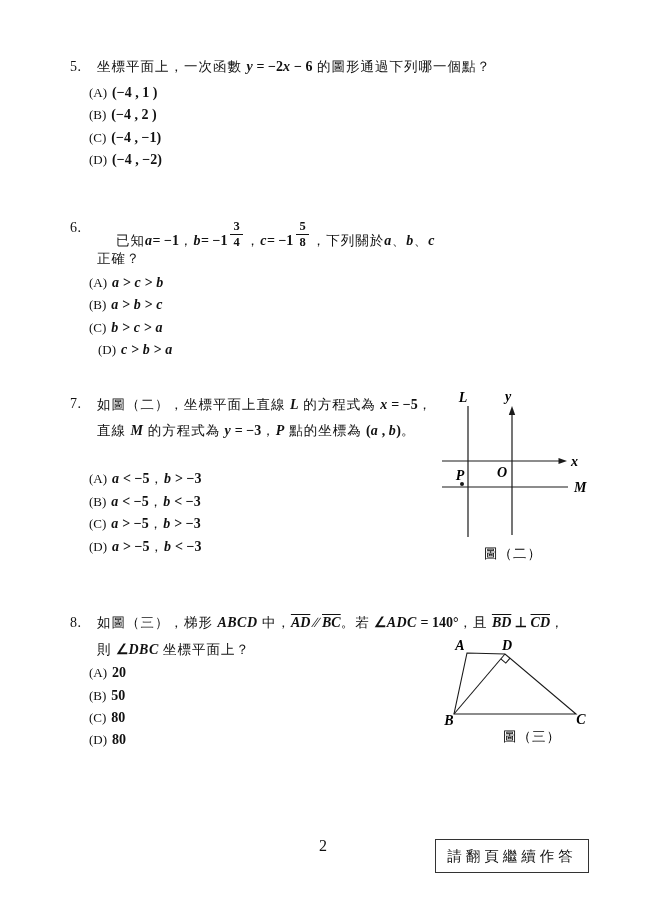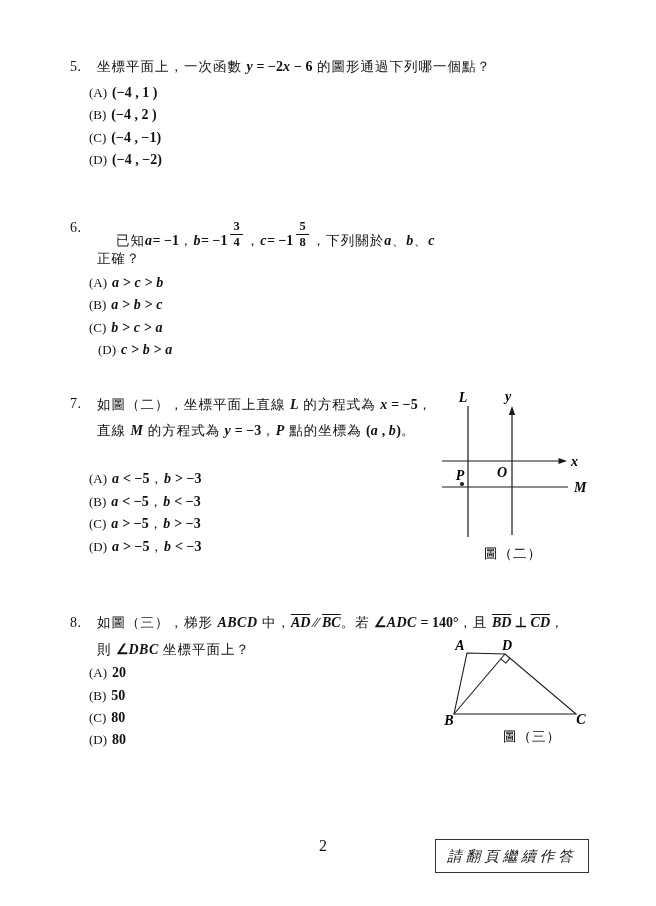--- a/index.html
+++ b/index.html
@@ -20,21 +20,21 @@
   .optlabel{font-size:13px;margin-right:5px;}
   .frac{display:inline-flex;flex-direction:column;align-items:center;vertical-align:middle;
         font-weight:700;font-size:12.5px;line-height:1.15;margin:0 3px;}
   .fn{border-bottom:1.2px solid #111;padding:0 3px 0px;}
   .fd{padding-top:0px;}
   svg text{font-family:"Liberation Serif","DejaVu Serif",serif;}
   .fig-math{font-size:14px;font-style:italic;font-weight:700;}
   .fig-cn{font-size:13.5px;letter-spacing:1px;}
   .continue-box{
     border:1px solid #333;display:flex;align-items:center;justify-content:center;
-    font-size:14.5px;letter-spacing:4px;font-style:italic;
+    font-size:14.5px;letter-spacing:4px;
   }
   .pagenum{font-size:16px;}
 </style>
 </head>
 <body>
 
 <div class="page">
 
   <div class="abs qnum" style="left:70px;top:59px">5.</div>
   <div class="abs qline" style="left:97px;top:58px"><span class="seg-c">坐標平面上，一次函數 </span><span class="seg-m">y</span><span class="seg-n"> = −2</span><span class="seg-m">x</span><span class="seg-n"> − 6</span><span class="seg-c"> 的圖形通過下列哪一個點？</span></div>

